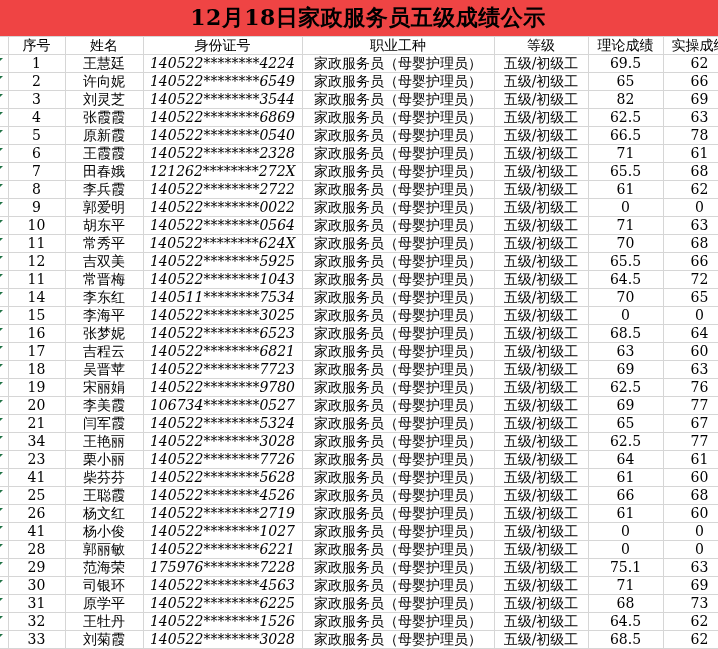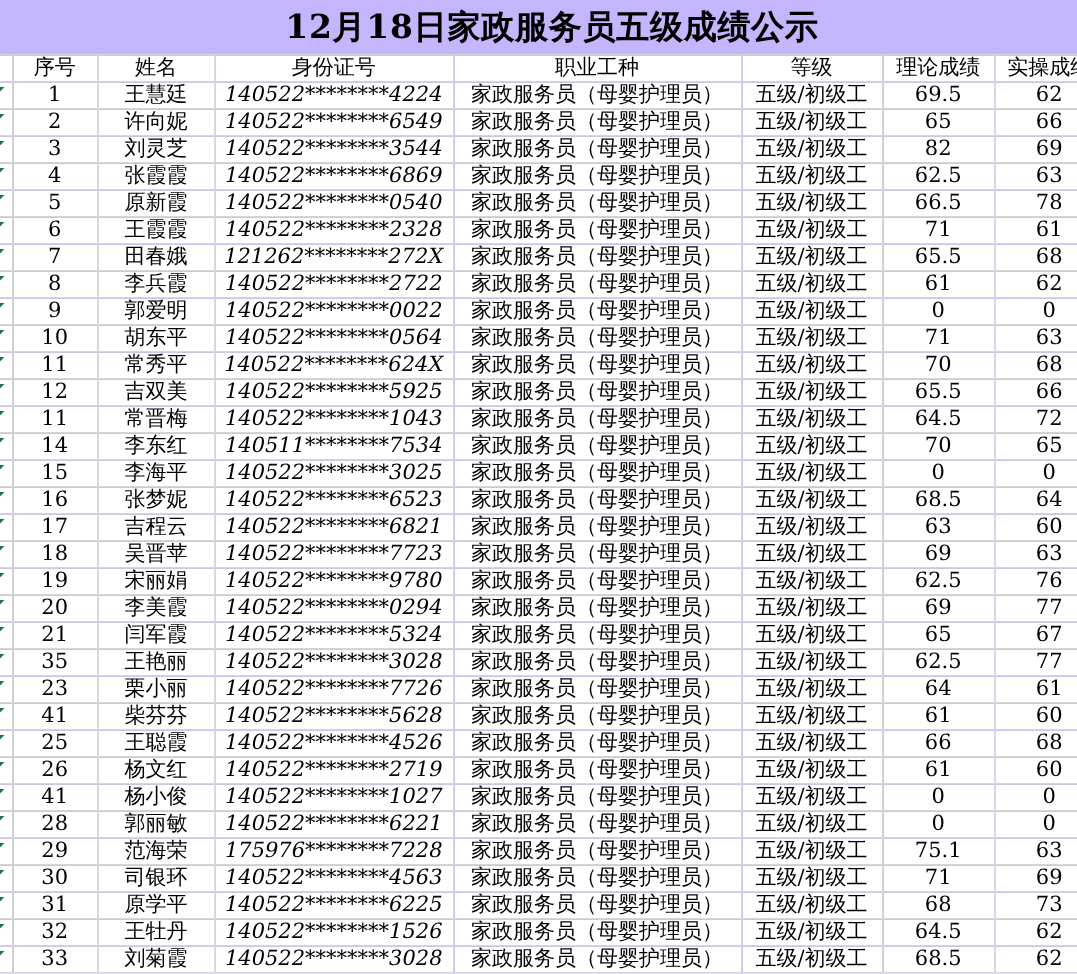--- a/index.html
+++ b/index.html
@@ -1,17 +1,17 @@
 <!DOCTYPE html>
 <html><head>
 <meta charset="utf-8">
 <style>
   html,body{margin:0;padding:0;background:#fff;}
   body{font-family:"DejaVu Serif","Liberation Serif",serif;color:#000;}
-  .sheet{width:718px;height:649px;overflow:hidden;background:#c4b5fd;position:relative;}
+  .sheet{width:718px;height:649px;overflow:hidden;background:#ef4444;position:relative;}
   .title-row{width:736px;height:36px;display:flex;align-items:center;justify-content:center;}
   .title-row .t{font-size:22px;font-weight:bold;letter-spacing:0.5px;white-space:nowrap;}
   table{border-collapse:collapse;table-layout:fixed;width:736px;}
   td,th{border:1px solid #d6d6d6;height:18px;padding:0;margin:0;
         text-align:center;vertical-align:middle;font-weight:normal;font-size:14px;
         line-height:17px;white-space:nowrap;overflow:hidden;box-sizing:border-box;
         background:#fff;color:#000;}
   td:first-child,th:first-child{border-left:none;position:relative;}
   .tri{position:absolute;left:0;top:3px;width:0;height:0;
        border-top:3px solid #217346;border-right:3px solid transparent;display:block;}
@@ -277,21 +277,21 @@
       <td>五级/初级工</td>
       <td>62.5</td>
       <td>76</td>
     </tr>
         <tr>
       <td>
             <span class="tri"></span>
           </td>
       <td>20</td>
       <td>李美霞</td>
-      <td class="id-cell">140522********0294</td>
+      <td class="id-cell">106734********0527</td>
       <td>家政服务员（母婴护理员）</td>
       <td>五级/初级工</td>
       <td>69</td>
       <td>77</td>
     </tr>
         <tr>
       <td>
             <span class="tri"></span>
           </td>
       <td>21</td>
@@ -299,21 +299,21 @@
       <td class="id-cell">140522********5324</td>
       <td>家政服务员（母婴护理员）</td>
       <td>五级/初级工</td>
       <td>65</td>
       <td>67</td>
     </tr>
         <tr>
       <td>
             <span class="tri"></span>
           </td>
-      <td>35</td>
+      <td>34</td>
       <td>王艳丽</td>
       <td class="id-cell">140522********3028</td>
       <td>家政服务员（母婴护理员）</td>
       <td>五级/初级工</td>
       <td>62.5</td>
       <td>77</td>
     </tr>
         <tr>
       <td>
             <span class="tri"></span>

